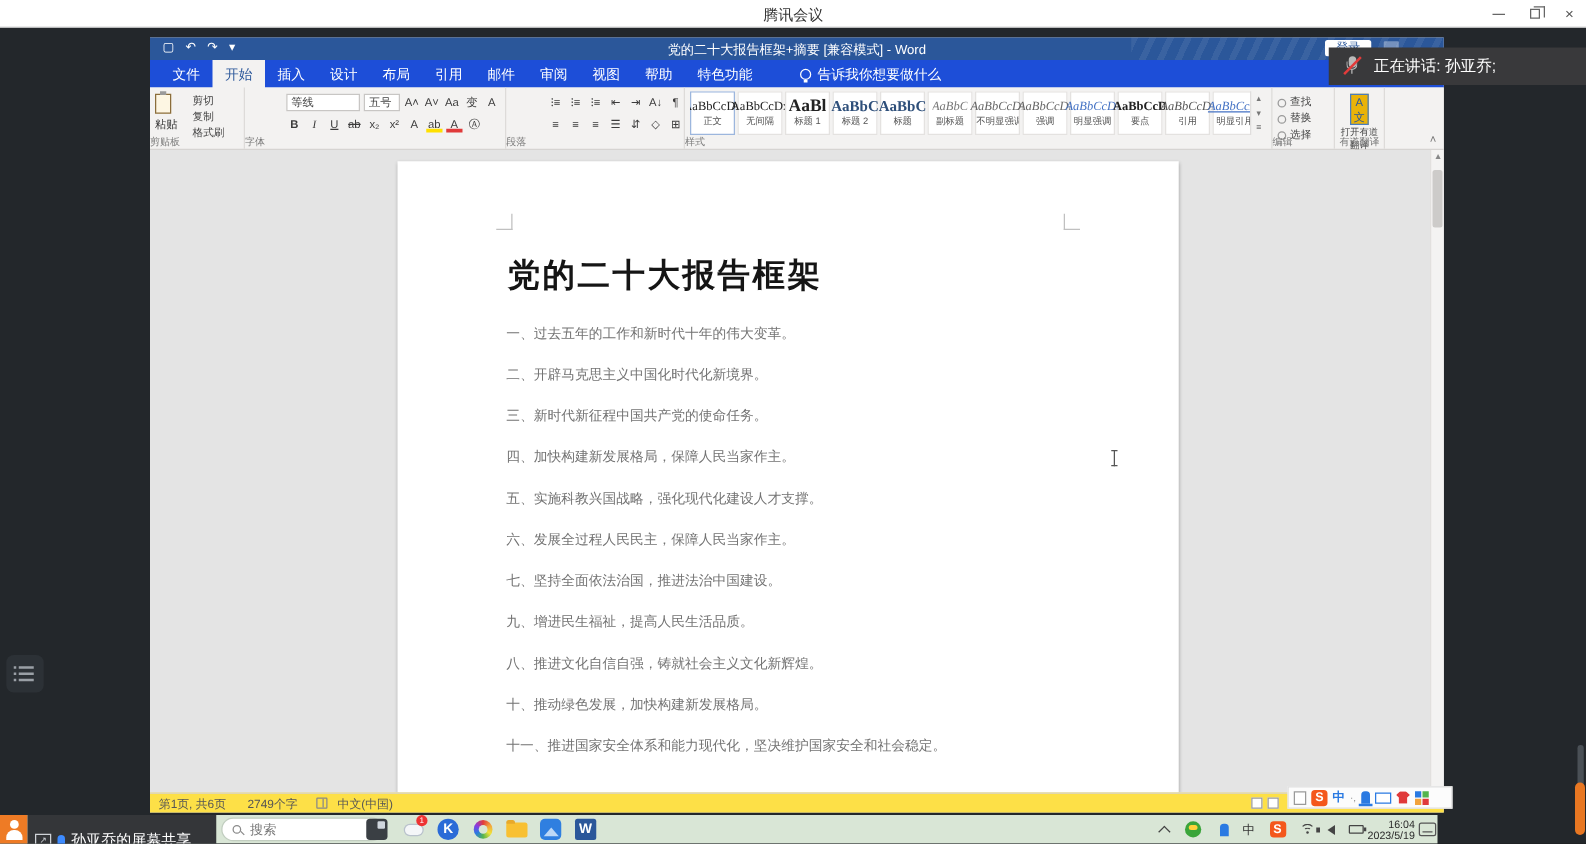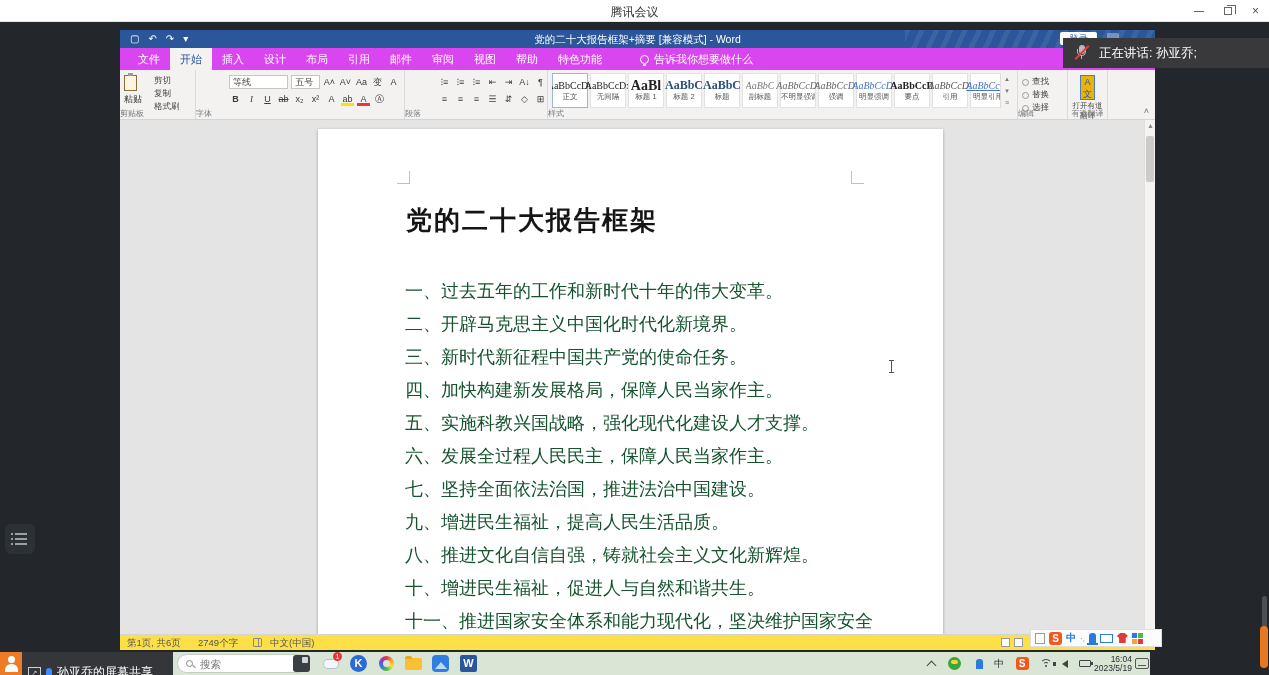--- a/index.html
+++ b/index.html
@@ -20,21 +20,21 @@
   .word{position:absolute;left:120px;top:30px;width:1035px;height:620px;background:#f3f2f1;z-index:10;}
   .wtb{position:relative;height:18px;background:#2b579a;}
   .wtb:after{content:'';position:absolute;right:0;top:0;width:250px;height:18px;
              background:repeating-linear-gradient(115deg,rgba(255,255,255,.07) 0 5px,transparent 5px 13px);}
   .qat{position:absolute;left:10px;top:2px;display:flex;gap:9px;color:#fff;font-size:10px;line-height:14px;}
   .qat span{cursor:default;}
   .wtitle{position:absolute;left:220px;right:220px;top:3px;text-align:center;color:#fff;font-size:10.5px;white-space:nowrap;overflow:hidden;}
   .login{position:absolute;right:58px;top:2px;height:13px;line-height:13px;background:#fff;color:#2b579a;font-size:9.5px;padding:0 9px;border-radius:2px;z-index:2;}
   .wtb-opt{position:absolute;right:36px;top:3px;width:12px;height:11px;background:rgba(255,255,255,.35);border-radius:1px;z-index:2;}
 
-  .wtabs{position:relative;height:22px;background:#d946ef;display:flex;align-items:center;padding-left:8px;}
+  .wtabs{position:relative;height:22px;background:#1d4ed8;display:flex;align-items:center;padding-left:8px;}
   .wtab{color:#fff;font-size:11px;padding:4px 10px 4px;white-space:nowrap;}
   .wtab.sel{background:#f3f2f1;color:#2b579a;}
   .tellme{display:flex;align-items:center;gap:5px;color:#fff;font-size:11px;margin-left:22px;padding:4px 6px;}
   .bulb{width:9px;height:9px;border:1px solid #fff;border-radius:50%;position:relative;}
   .bulb:after{content:'';position:absolute;left:2px;top:8px;width:3px;height:2px;background:#fff;}
 
   
   .wribbon{position:relative;height:50px;background:#f3f2f1;border-bottom:1px solid #d6d4d2;display:flex;}
   .rgroup{position:relative;height:100%;border-right:1px solid #dddbd9;padding:3px 4px 11px;}
   .glabel{position:absolute;bottom:0;left:0;right:0;font-size:8px;color:#7a7a7a;}
@@ -78,21 +78,21 @@
   .gr-youdao{width:40px;display:flex;flex-direction:column;align-items:center;font-size:7.5px;color:#444;text-align:center;}
   .yd-ic{width:15px;height:25px;border:1px solid #4a7dbf;color:#2b579a;font-size:9px;line-height:12px;text-align:center;background:#eab308;margin:2px 0 1px;}
   .ribbon-collapse{position:absolute;right:6px;bottom:3px;font-size:9px;color:#777;}
 
   
   .wcanvas{position:relative;height:514px;background:#e4e4e4;overflow:hidden;}
   .page{position:absolute;left:198px;top:9px;width:625px;height:506px;background:#fff;box-shadow:0 1px 3px rgba(0,0,0,.3);overflow:hidden;}
   .cropTL{position:absolute;left:79px;top:42px;width:13px;height:13px;border-right:1px solid #c0c0c0;border-bottom:1px solid #c0c0c0;}
   .cropTR{position:absolute;left:533px;top:42px;width:13px;height:13px;border-left:1px solid #c0c0c0;border-bottom:1px solid #c0c0c0;}
   .dtitle{position:absolute;left:88px;top:74px;font-family:"Liberation Serif",serif;font-size:26px;font-weight:bold;color:#151515;letter-spacing:2px;white-space:nowrap;}
-  .dbody{position:absolute;left:87px;top:146px;width:484px;font-family:"Liberation Serif",serif;font-size:18px;color:#14532d;line-height:33px;}
+  .dbody{position:absolute;left:87px;top:122px;width:484px;font-family:"Liberation Serif",serif;font-size:11px;color:#737373;line-height:33px;}
   .dbody p{margin:0;}
   .ibeam{position:absolute;left:768px;top:240px;width:7px;height:13px;}
   .ibeam:before,.ibeam:after{content:'';position:absolute;left:1px;width:5px;height:1px;background:#555;}
   .ibeam:before{top:0;}.ibeam:after{bottom:0;}
   .ibeam i{position:absolute;left:3px;top:0;width:1px;height:13px;background:#555;}
   .vscroll{position:absolute;right:0;top:0;width:11px;height:100%;background:#f4f3f2;border-left:1px solid #e2e0de;}
   .vthumb{position:absolute;left:1px;top:16px;width:8px;height:46px;background:#cdcbc9;border-radius:2px;}
   .varr{position:absolute;left:2px;font-size:7px;color:#888;}
 
   
@@ -385,21 +385,21 @@
         <div class="dbody">
           <p>一、过去五年的工作和新时代十年的伟大变革。</p>
           <p>二、开辟马克思主义中国化时代化新境界。</p>
           <p>三、新时代新征程中国共产党的使命任务。</p>
           <p>四、加快构建新发展格局，保障人民当家作主。</p>
           <p>五、实施科教兴国战略，强化现代化建设人才支撑。</p>
           <p>六、发展全过程人民民主，保障人民当家作主。</p>
           <p>七、坚持全面依法治国，推进法治中国建设。</p>
           <p>九、增进民生福祉，提高人民生活品质。</p>
           <p>八、推进文化自信自强，铸就社会主义文化新辉煌。</p>
-          <p>十、增进民生福祉，促进人与自然和谐共生。</p>
+          <p>十、推动绿色发展，加快构建新发展格局。</p>
           <p>十一、推进国家安全体系和能力现代化，坚决维护国家安全和社会稳定。</p>
         </div>
       </div>
       <div class="ibeam">
           <i></i>
         </div>
       <div class="vscroll">
         <span class="varr" style="top:2px;">▲</span>
         <div class="vthumb"></div>
       </div>

